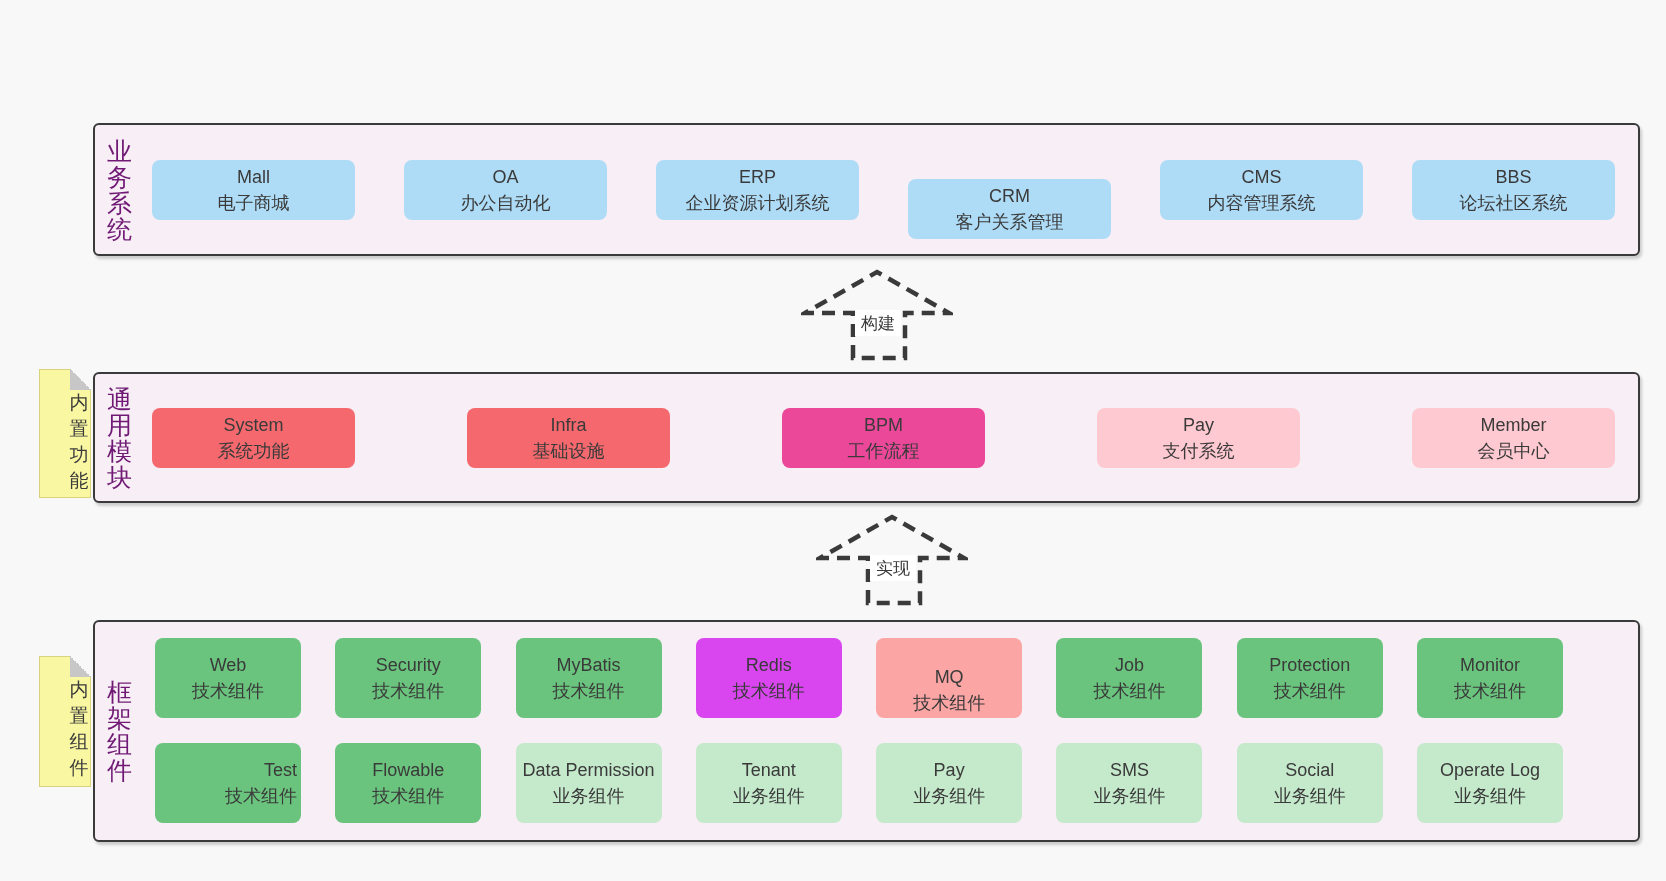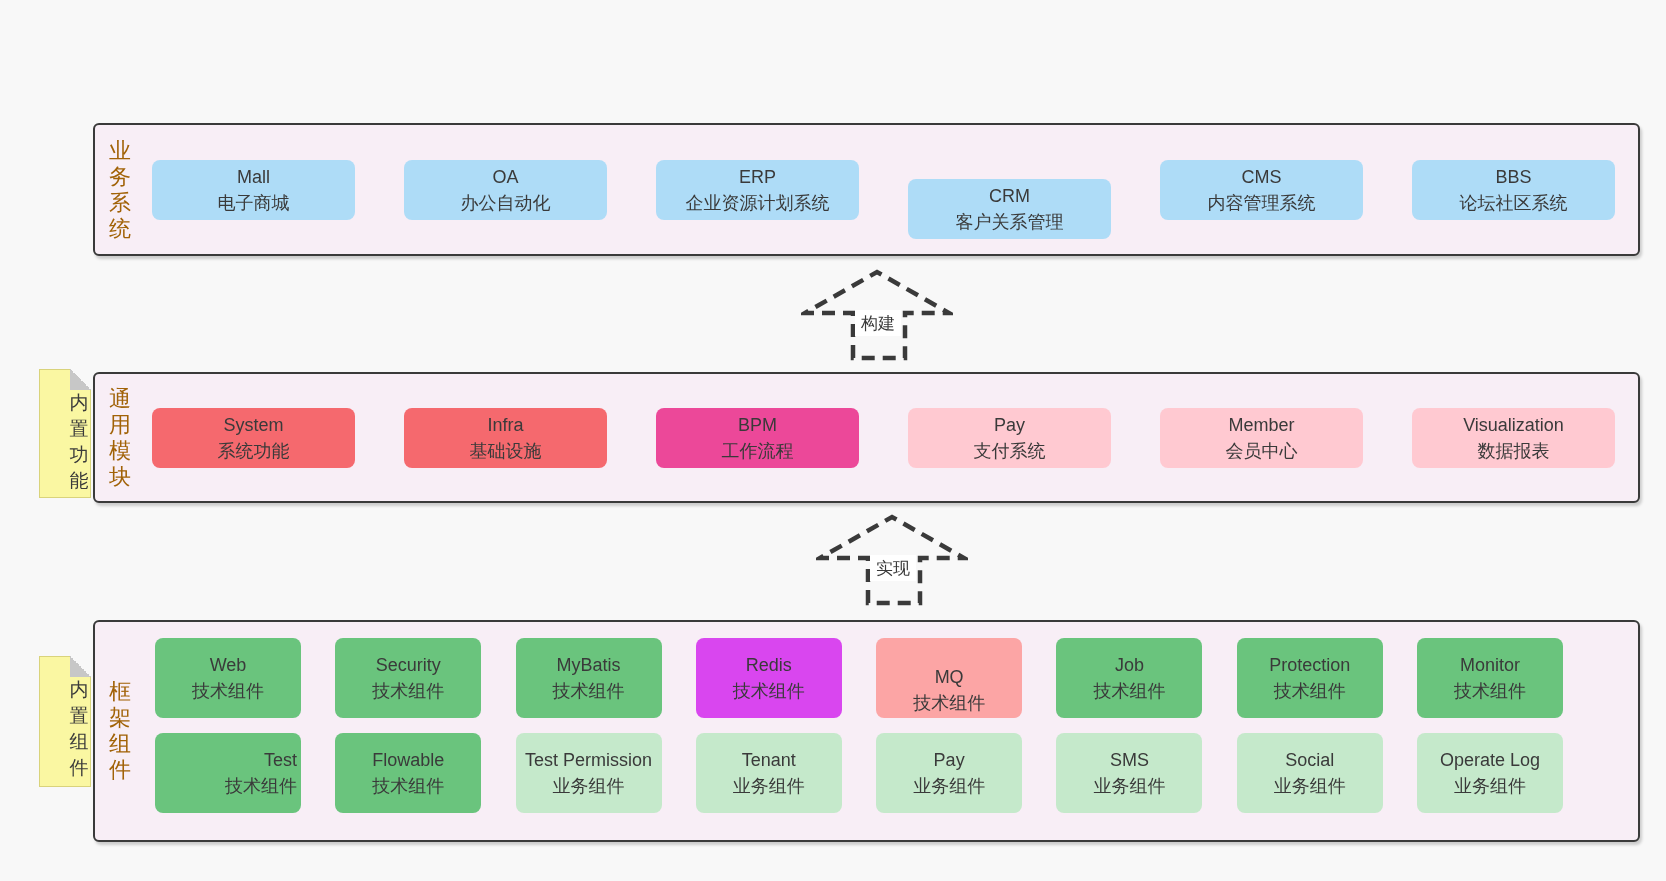--- a/index.html
+++ b/index.html
@@ -13,31 +13,31 @@
     border:2px solid #3a3a3a; border-radius:6px;
     box-shadow:2px 3px 3px rgba(0,0,0,0.18);
     background:#f8eef6;
   }
   .panel-business  { top:123px; height:129px; }
   .panel-modules   { top:372px; height:127px; }
   .panel-framework { top:620px; height:218px; }
 
   .v-label {
     position:absolute; left:12px; top:50%; transform:translateY(-50%);
-    width:26px; font-size:22px; line-height:26px; text-align:center;
-    word-break:break-all; color:#a16207;
+    width:26px; font-size:25px; line-height:26px; 
+    word-break:break-all; color:#701a75;
   }
 
   .boxes-row {
     position:absolute; left:57px; right:23px; top:0; bottom:0;
     display:flex; justify-content:space-between; align-items:center;
   }
   .grid {
     position:absolute; left:60px; right:75px; top:16px;
-    display:flex; flex-direction:column; gap:15px;
+    display:flex; flex-direction:column; gap:25px;
   }
   .grid .grid-row { display:flex; justify-content:space-between; }
 
   .box {
     border-radius:8px; display:flex; flex-direction:column;
     justify-content:center; align-items:center; text-align:center;
     font-size:18px; line-height:26px; color:#3a3a3a; padding:2px 4px;
     box-sizing:border-box;
   }
   .box.lg { width:203px; height:60px; }
@@ -135,24 +135,20 @@
         <div>工作流程</div>
       </div>
       <div class="box lg" style="background-color: rgb(255, 201, 209);">
         <div>Pay</div>
         <div>支付系统</div>
       </div>
       <div class="box lg" style="background-color: rgb(255, 201, 209);">
         <div>Member</div>
         <div>会员中心</div>
       </div>
-      <div class="box lg" style="background-color: rgb(255, 201, 209);">
-        <div>Visualization</div>
-        <div>数据报表</div>
-      </div>
     </div>
   </div>
 
   <div class="arrow arrow-implement">
     <svg width="152" height="96" viewBox="0 0 152 96">
       <path d="M52,92 L52,47 L4,47 L76,6 L148,47 L104,47 L104,92 Z"></path>
       <rect x="54" y="44" width="46" height="26"></rect>
       <text x="77" y="63">实现</text>
     </svg>
   </div>
@@ -202,21 +198,21 @@
       <div class="grid-row">
         <div class="box sm" style="background-color: rgb(106, 196, 125); align-items: flex-end;">
           <div>Test</div>
           <div>技术组件</div>
         </div>
         <div class="box sm" style="background-color: rgb(106, 196, 125);">
           <div>Flowable</div>
           <div>技术组件</div>
         </div>
         <div class="box sm" style="background-color: rgb(197, 233, 203);">
-          <div>Test Permission</div>
+          <div>Data Permission</div>
           <div>业务组件</div>
         </div>
         <div class="box sm" style="background-color: rgb(197, 233, 203);">
           <div>Tenant</div>
           <div>业务组件</div>
         </div>
         <div class="box sm" style="background-color: rgb(197, 233, 203);">
           <div>Pay</div>
           <div>业务组件</div>
         </div>

